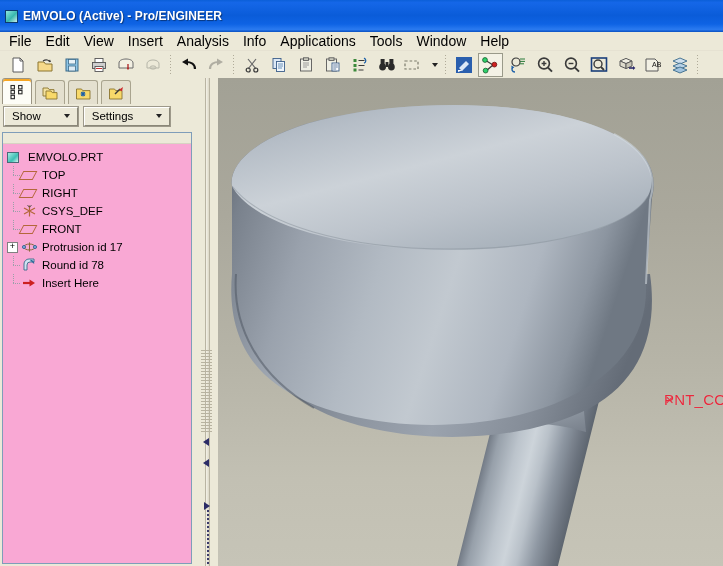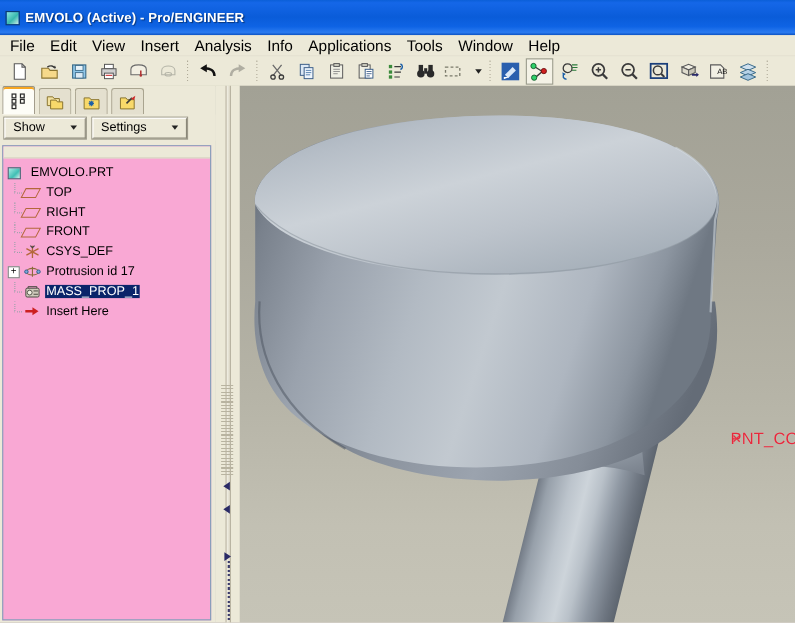--- a/index.html
+++ b/index.html
@@ -454,65 +454,63 @@
           <div class="tindent elbow"></div>
           <div class="ticon">
               <div class="ic-plane"></div>
             </div>
           <div class="tlabel">RIGHT</div>
         </div>
 
         <div class="tnode">
           <div class="tindent elbow"></div>
           <div class="ticon">
-              <div class="ic-plane"></div>
-            </div>
-          <div class="tlabel">FRONT</div>
-        </div>
-
-        <div class="tnode">
-          <div class="tindent elbow"></div>
-          <div class="ticon">
             <svg width="17" height="16" viewBox="0 0 17 16">
                 <g stroke="#b4673a" stroke-width="1.2">
                   <path d="M8.5 2.5v11M3 5l11 6M14 5L3 11"></path>
                 </g>
                 <path d="M6.6 2.2l1.9 2 1.9-2" fill="none" stroke="#444" stroke-width="1"></path>
               </svg>
           </div>
           <div class="tlabel">CSYS_DEF</div>
         </div>
 
         <div class="tnode">
+          <div class="tindent elbow"></div>
+          <div class="ticon">
+              <div class="ic-plane"></div>
+            </div>
+          <div class="tlabel">FRONT</div>
+        </div>
+
+        <div class="tnode">
           <div class="texp">+</div>
           <div class="ticon">
             <svg width="17" height="16" viewBox="0 0 17 16">
                 <ellipse cx="8.5" cy="8" rx="5.5" ry="3" fill="none" stroke="#8a6a3a" stroke-width="1"></ellipse>
                 <circle cx="3" cy="8" r="1.6" fill="#7aa8d8" stroke="#2a5a8a" stroke-width=".8"></circle>
                 <circle cx="14" cy="8" r="1.6" fill="#7aa8d8" stroke="#2a5a8a" stroke-width=".8"></circle>
                 <path d="M8.5 3.4v9.2" stroke="#8a6a3a" stroke-width="1"></path>
               </svg>
           </div>
           <div class="tlabel">Protrusion id 17</div>
         </div>
 
 
-
         <div class="tnode">
           <div class="tindent elbow"></div>
           <div class="ticon">
             <svg width="17" height="16" viewBox="0 0 17 16">
-                <rect x="2.5" y="5" width="12" height="8" rx="1.2" fill="#cfcabb" stroke="#4a4a42" stroke-width=".9"></rect>
-                <circle cx="6" cy="9" r="2.2" fill="#f2efe2" stroke="#4a4a42" stroke-width=".8"></circle>
-                <path d="M9.5 7.5h4M9.5 10.5h4" stroke="#4a4a42" stroke-width=".9"></path>
-                <path d="M4.5 5V3.6h8V5" fill="none" stroke="#4a4a42" stroke-width=".9"></path>
+                <path d="M3 13V7a5 5 0 0 1 5-5h5v3H9a3 3 0 0 0-3 3v5z" fill="#cfe4f2" stroke="#3a6a8a" stroke-width=".9"></path>
+                <path d="M9.5 3.2a4.6 4.6 0 0 1 3.4 3.2" fill="none" stroke="#2a6a9a" stroke-width="1.4"></path>
               </svg>
           </div>
-          <div class="tlabel sel">MASS_PROP_1</div>
-        </div>
+          <div class="tlabel">Round id 78</div>
+        </div>
+
 
         <div class="tnode">
           <div class="tindent elbow"></div>
           <div class="ticon">
             <svg width="17" height="16" viewBox="0 0 17 16">
                 <path d="M2 8h7" stroke="#cc2020" stroke-width="2.2"></path>
                 <path d="M8.5 4.4L14 8l-5.5 3.6z" fill="#cc2020"></path>
               </svg>
           </div>
           <div class="tlabel">Insert Here</div>

